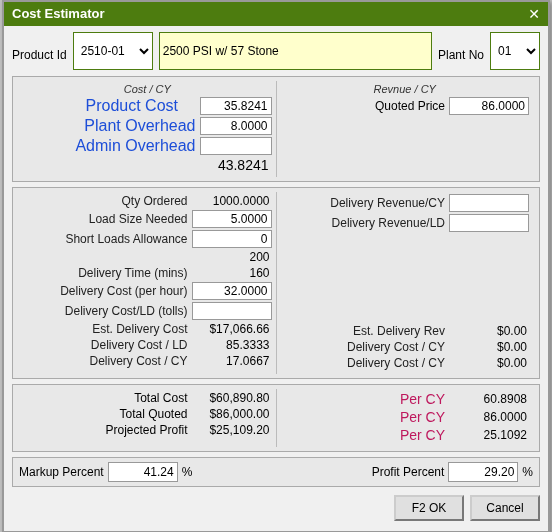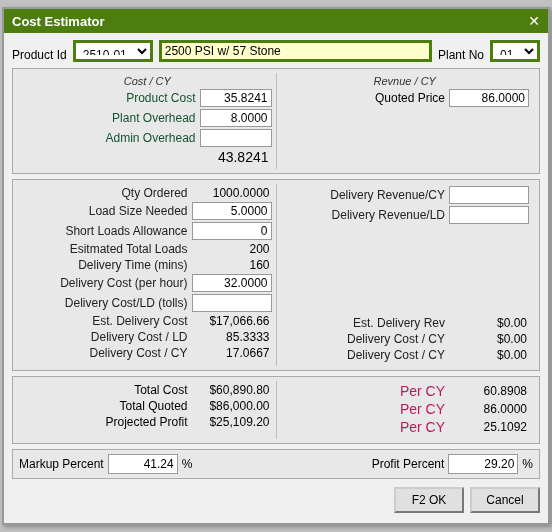--- a/index.html
+++ b/index.html
@@ -47,22 +47,22 @@
       gap: 6px;
       margin-bottom: 6px;
     }
     .top-bar label {
       font-size: 12px;
       white-space: nowrap;
       margin-top: 9px;
     }
     .top-bar select, .top-bar input[type=text] {
       font-size: 12px;
-      height: 22px;
-      border: 3px solid #4d7c0f;
+      height: 38px;
+      border: 1px solid #4d7c0f;
       background: white;
       padding: 4px 3px;
     }
     .product-id-select {
       width: 80px;
     }
     .description-input {
       flex: 1;
       background: #ffffcc !important;
     }
@@ -96,24 +96,24 @@
       font-style: italic;
     }
     .cost-row {
       display: flex;
       justify-content: flex-end;
       align-items: center;
       margin-bottom: 2px;
       gap: 4px;
     }
     .cost-row label {
-      text-align: right;
+      text-align: left;
       min-width: 110px;
-      font-size: 12px;
-      color: #14532d;
+      font-size: 16px;
+      color: #1d4ed8;
     }
     .cost-row input[type=text] {
       width: 72px;
       height: 18px;
       font-size: 12px;
       border: 1px solid #999;
       background: white;
       padding: 1px 3px;
       text-align: right;
     }
@@ -332,21 +332,20 @@
           </div>
           <div class="del-row">
             <label>Load Size Needed</label>
             <input type="text" value="5.0000" style="">
           </div>
           <div class="del-row">
             <label>Short Loads Allowance</label>
             <input type="text" value="0" style="">
           </div>
           <div class="del-row">
-            <label>Esitmated Total Loads</label>
             <span class="value-text">200</span>
           </div>
           <div class="del-row">
             <label>Delivery Time (mins)</label>
             <span class="value-text">160</span>
           </div>
           <div class="del-row">
             <label>Delivery Cost (per hour)</label>
             <input type="text" value="32.0000" style="">
           </div>

